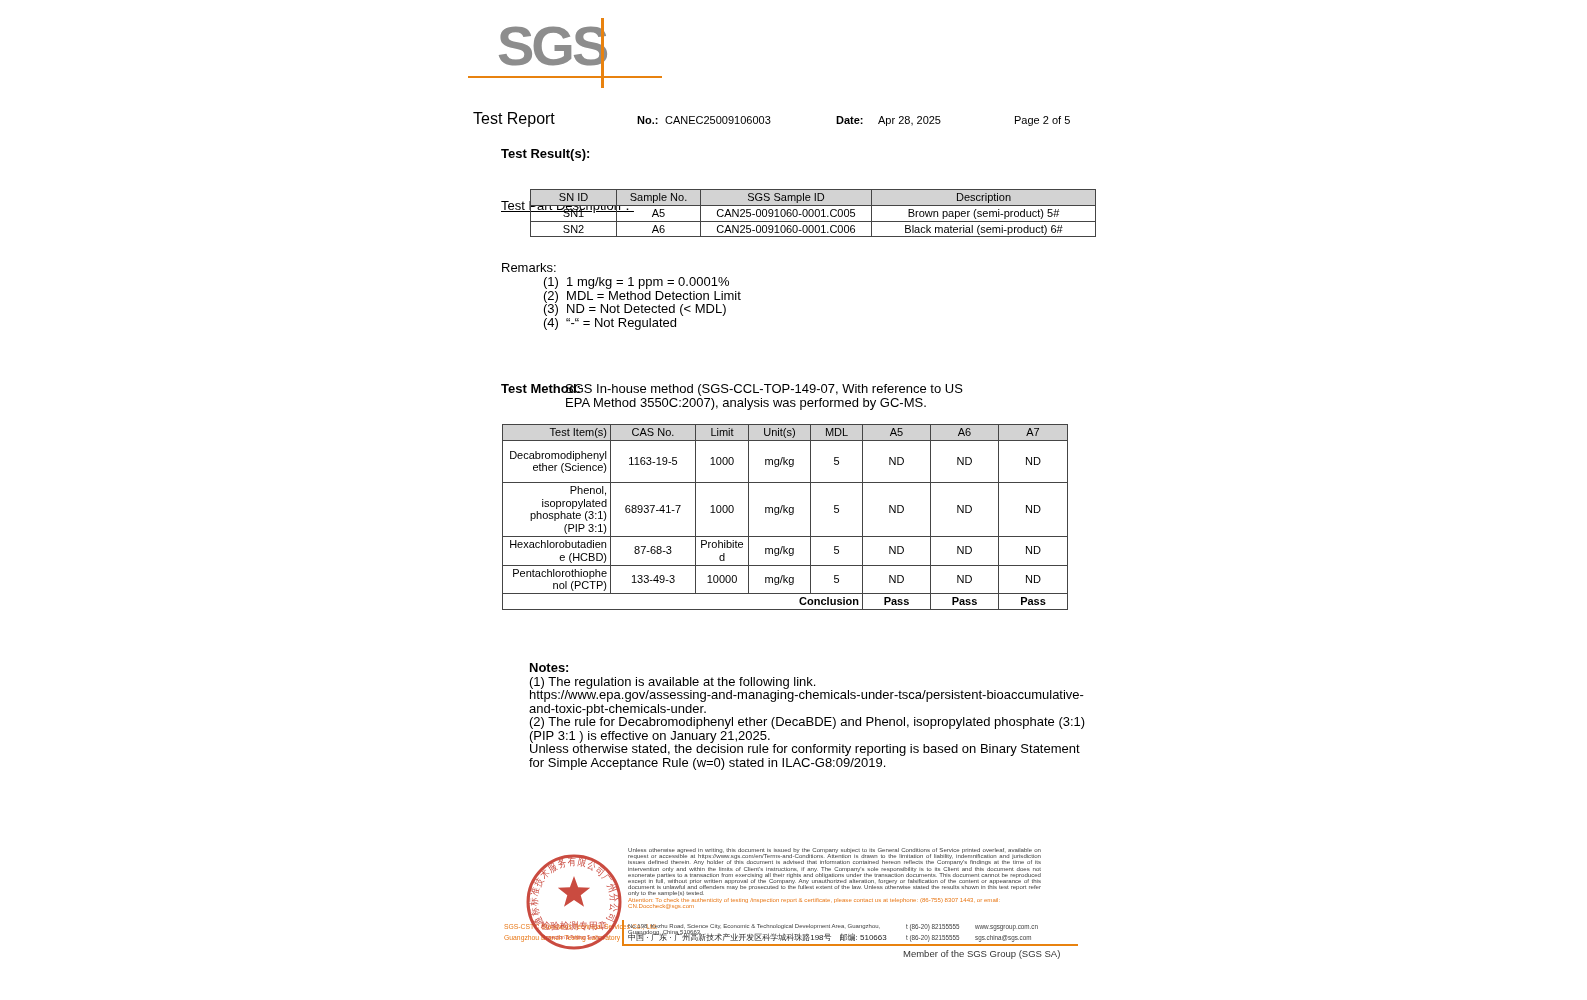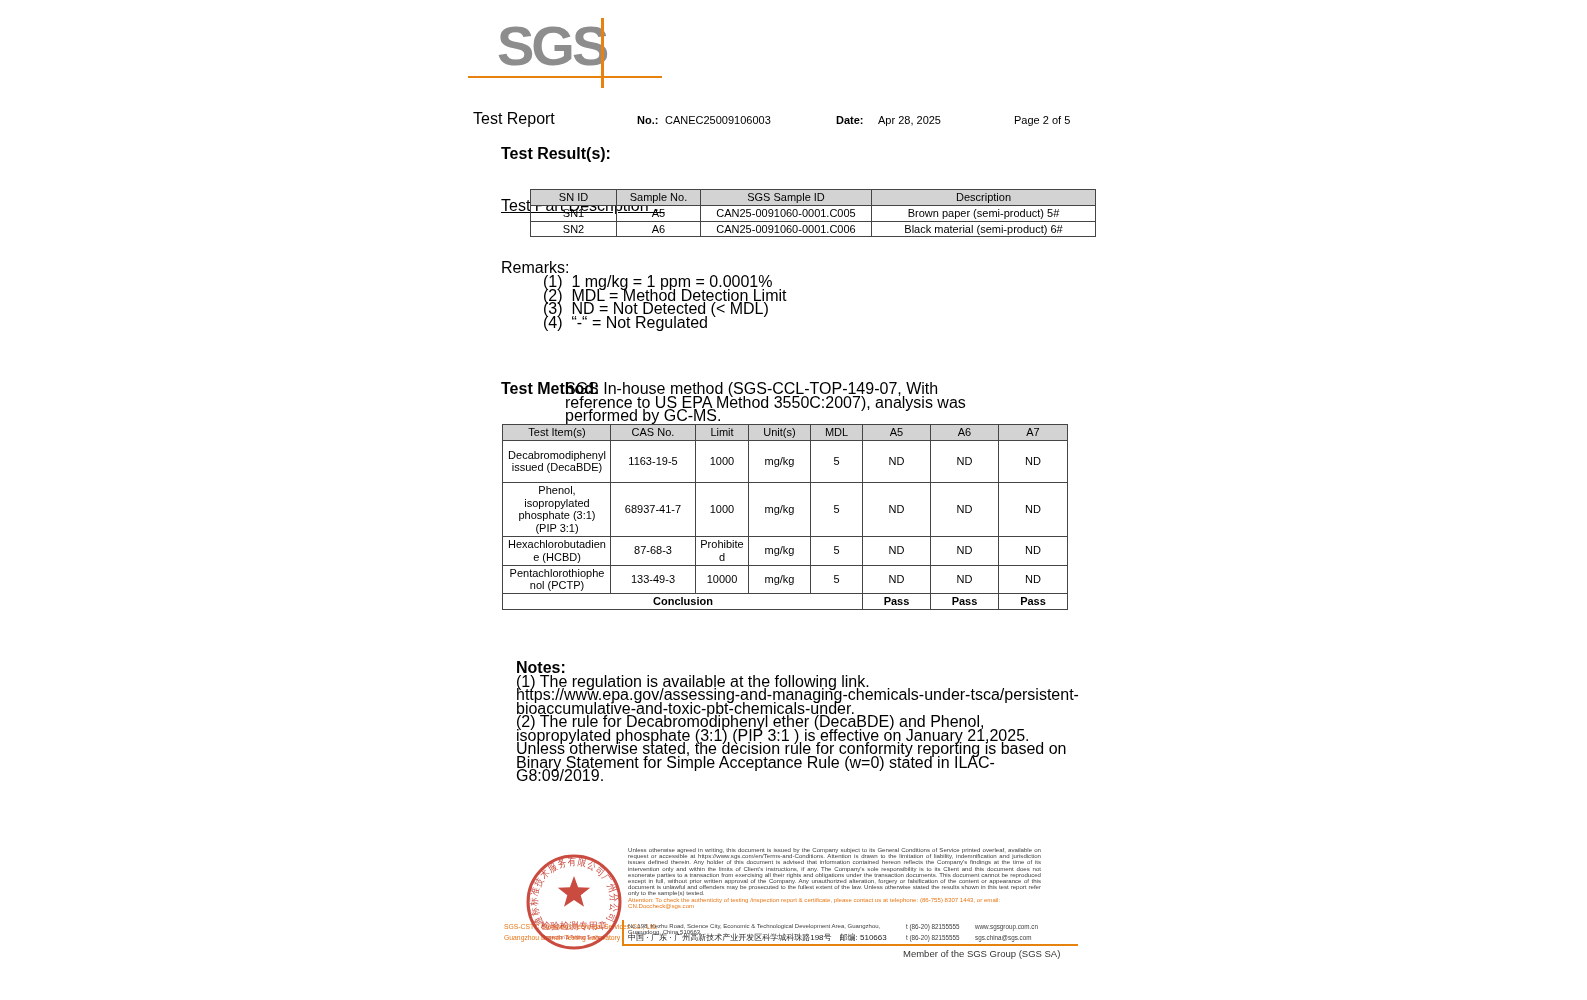--- a/index.html
+++ b/index.html
@@ -9,28 +9,28 @@
   
   .logo-text{font-weight:bold;font-size:56px;color:#8d8d8d;letter-spacing:-3px;line-height:1;}
   .vline-o{width:2.5px;background:#e8820f;}
   .hline-o{height:2px;background:#e8820f;}
   
   .rpt-title{font-size:16px;font-weight:normal;}
   .h-lab{font-size:11px;font-weight:bold;}
   .h-val{font-size:11px;}
   
   .b{font-weight:bold;}
-  .t11{font-size:16px;line-height:13.5px;}
+  .t11{font-size:13px;line-height:13.5px;}
   .ul{text-decoration:underline;margin-top:24px;}
   
   .tbl{border-collapse:collapse;table-layout:fixed;}
   .tbl td{border:1.4px solid #454545;font-size:11px;line-height:12.8px;text-align:center;
           vertical-align:middle;padding:1px 3px;overflow-wrap:anywhere;}
   .tbl tr.hdr td{background:#d3d3d3;}
-  .tbl td.left{text-align:center;padding-left:4px;margin-left:20px;}
+  .tbl td.left{text-align:right;padding-left:4px;margin-left:20px;}
   
   .notes p{margin:0;}
   .mt5{margin-top:5px;}
   
   .legal{font-size:6.1px;line-height:6.2px;color:#3c3c3c;text-align:justify;width:413px;}
   .attention{font-size:6.1px;line-height:6.4px;color:#e87716;width:413px;}
   .addr-en{font-size:6px;color:#3c3c3c;}
   .addr-cn{font-size:8px;color:#222;}
   .contact{font-size:6.3px;color:#3c3c3c;}
   .member{font-size:9.5px;color:#333;}
@@ -111,21 +111,21 @@
       <td class="left">Test Item(s)</td>
       <td>CAS No.</td>
       <td>Limit</td>
       <td>Unit(s)</td>
       <td>MDL</td>
       <td>A5</td>
       <td>A6</td>
       <td>A7</td>
     </tr>
     <tr style="height:42px">
-      <td class="left">Decabromodiphenyl issued (DecaBDE)</td>
+      <td class="left">Decabromodiphenyl ether (Science)</td>
       <td>1163-19-5</td>
       <td>1000</td>
       <td>mg/kg</td>
       <td>5</td>
       <td>ND</td>
       <td>ND</td>
       <td>ND</td>
     </tr>
     <tr style="height:54px">
       <td class="left">Phenol, isopropylated phosphate (3:1) (PIP 3:1)</td>
@@ -159,21 +159,21 @@
     </tr>
     <tr style="height:16px">
       <td class="left b" colspan="5">Conclusion</td>
       <td class="b">Pass</td>
       <td class="b">Pass</td>
       <td class="b">Pass</td>
     </tr>
   </tbody>
     </table>
 
-  <div class="abs t11 notes" style="left:516px;top:661px;width:563px;">
+  <div class="abs t11 notes" style="left:529px;top:661px;width:563px;">
     <p class="b">Notes:</p>
     <p>(1) The regulation is available at the following link.</p>
     <p style="overflow-wrap:anywhere;">https://www.epa.gov/assessing-and-managing-chemicals-under-tsca/persistent-bioaccumulative-and-toxic-pbt-chemicals-under.</p>
     <p>(2) The rule for Decabromodiphenyl ether (DecaBDE) and Phenol, isopropylated phosphate (3:1) (PIP 3:1 ) is effective on January 21,2025.</p>
     <p class="mt5">Unless otherwise stated, the decision rule for conformity reporting is based on Binary Statement for Simple Acceptance Rule (w=0) stated in ILAC-G8:09/2019.</p>
   </div>
 
   <div class="abs company-orange" style="left:504px;top:921px;width:160px;">
     <div>SGS-CSTC Standards Technical Services Co., Ltd.</div>
     <div>Guangzhou Branch Testing Laboratory</div>

